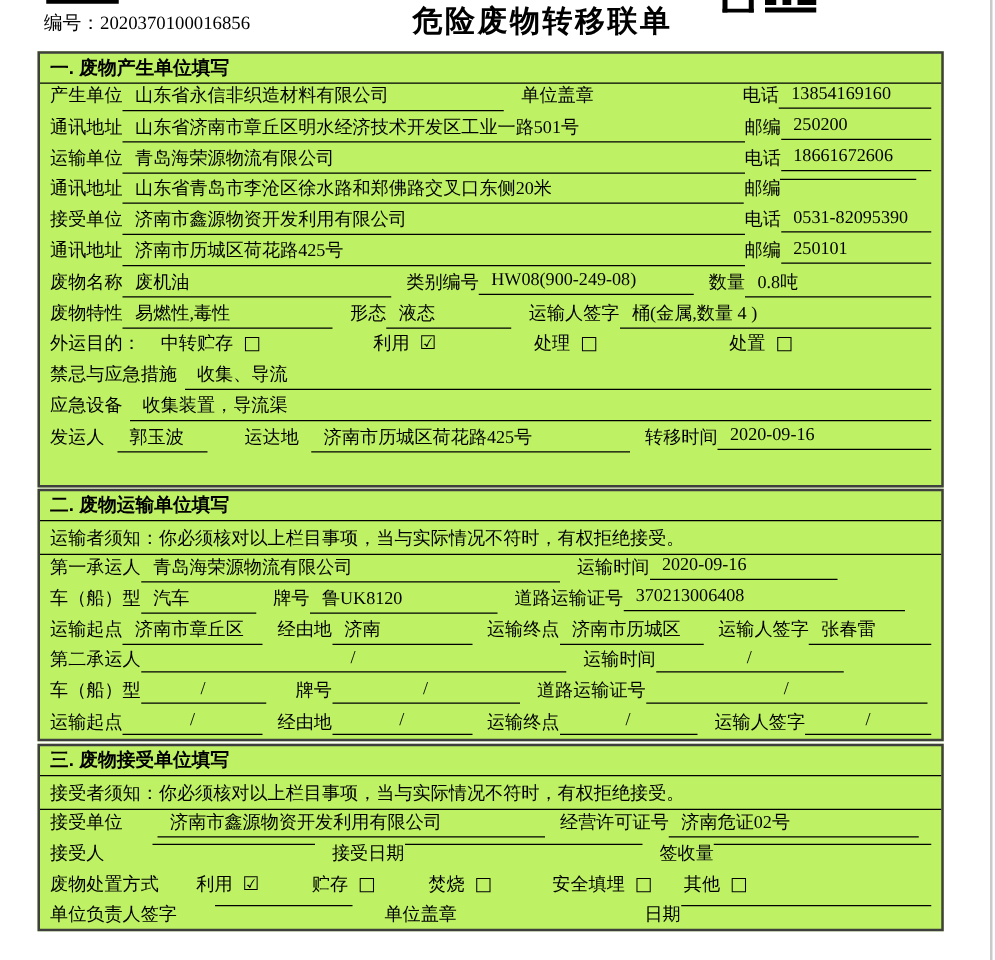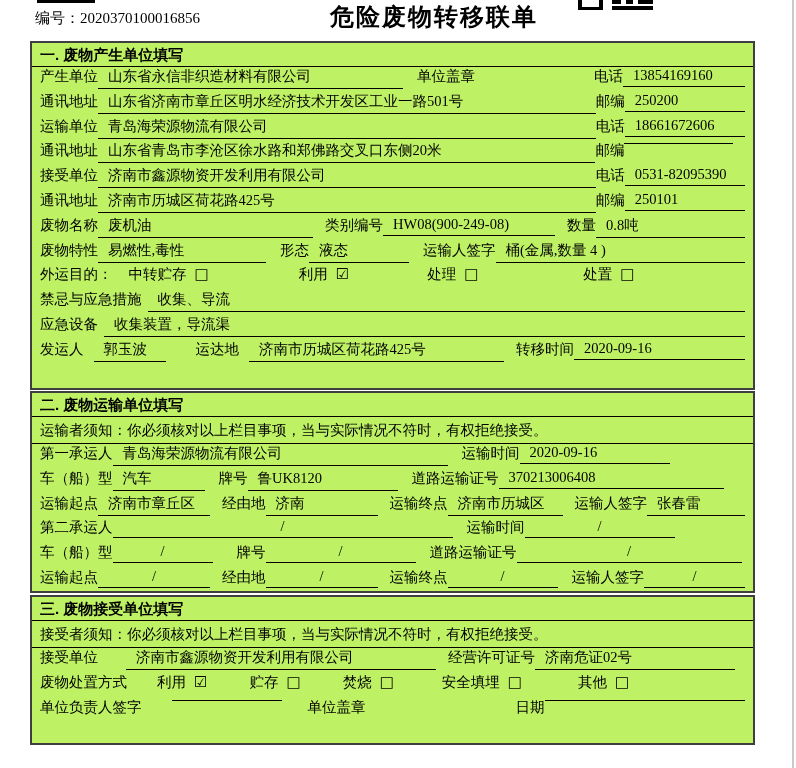--- a/index.html
+++ b/index.html
@@ -243,32 +243,40 @@
     </div>
 
     <div class="row">
       <span class="lbl">接受单位</span>
       <span class="val" style="width:310px;margin-left:28px;">济南市鑫源物资开发利用有限公司</span>
       <span class="lbl" style="margin-left:12px;">经营许可证号</span>
       <span class="val" style="width:200px;">济南危证02号</span>
       <span class="spacer"></span>
     </div>
 
+    <div class="row">
+      <span class="lbl">接受人</span>
+      <span class="val" style="width:130px;margin-left:38px;"></span>
+      <span class="lbl" style="margin-left:14px;">接受日期</span>
+      <span class="val" style="width:190px;"></span>
+      <span class="lbl" style="margin-left:14px;">签收量</span>
+      <span class="val fill"></span>
+    </div>
 
     <div class="row">
       <span class="lbl">废物处置方式</span>
       <span class="lbl" style="margin-left:30px;">利用</span>
       <span class="cb" style="margin-left:8px;">☑</span>
       <span class="lbl" style="margin-left:42px;">贮存</span>
       <span class="cb" style="margin-left:8px;">□</span>
       <span class="lbl" style="margin-left:42px;">焚烧</span>
       <span class="cb" style="margin-left:8px;">□</span>
       <span class="lbl" style="margin-left:48px;">安全填埋</span>
       <span class="cb" style="margin-left:8px;">□</span>
-      <span class="lbl" style="margin-left:56px;">其他</span>
+      <span class="lbl" style="margin-left:25px;">其他</span>
       <span class="cb" style="margin-left:8px;">□</span>
     </div>
 
     <div class="row">
       <span class="lbl">单位负责人签字</span>
       <span class="val" style="width:110px;margin-left:30px;"></span>
       <span class="lbl" style="margin-left:26px;">单位盖章</span>
       <span class="lbl" style="margin-left:150px;">日期</span>
       <span class="val fill"></span>
     </div>

